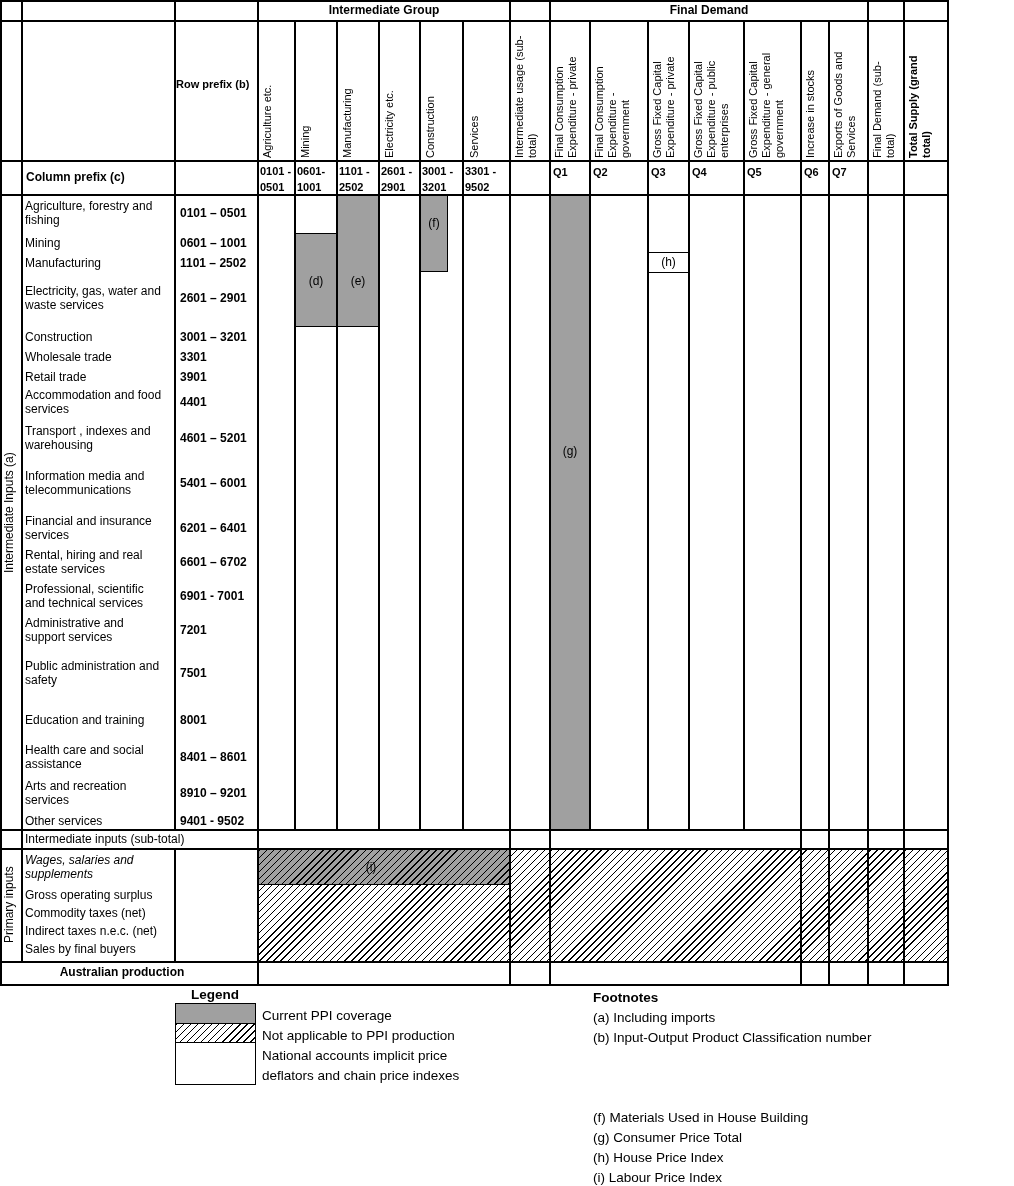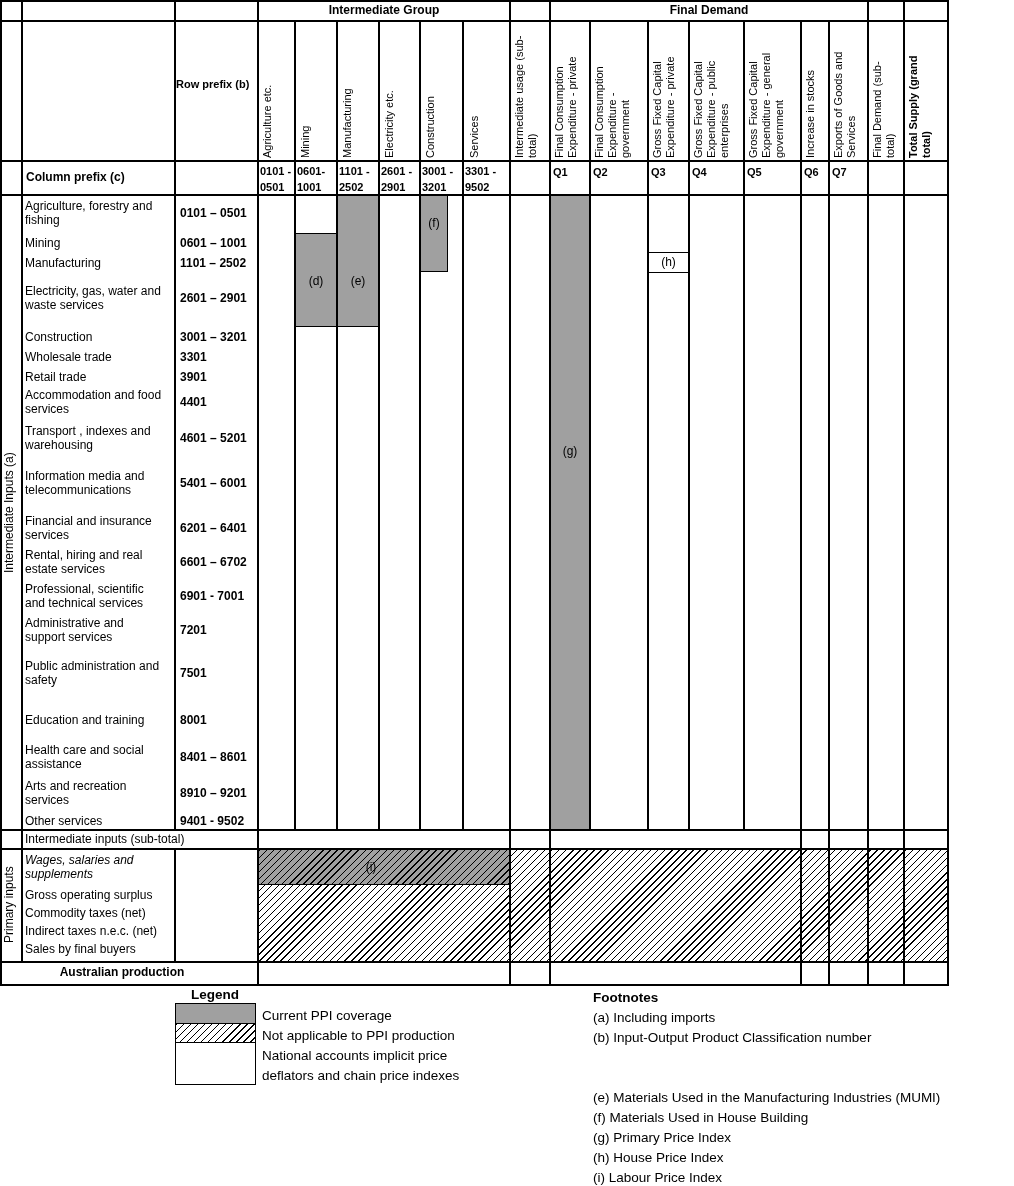--- a/index.html
+++ b/index.html
@@ -206,19 +206,18 @@
   <div class="sw hatch" style="left:175px;top:1023px;width:81px;height:21px;background-color:#fff;"></div>
   <div class="sw" style="left:175px;top:1042px;width:81px;height:43px;background:#fff;"></div>
   <div class="t fs13" style="left:262px;top:1006px;width:300px;">Current PPI coverage</div>
   <div class="t fs13" style="left:262px;top:1026px;width:300px;">Not applicable to PPI production</div>
   <div class="t fs13" style="left:262px;top:1046px;width:300px;">National accounts implicit price
 deflators and chain price indexes</div>
 
   <div class="t b fs13" style="left:593px;top:988px;width:400px;">Footnotes</div>
   <div class="t fs13" style="left:593px;top:1008px;width:420px;">(a) Including imports</div>
   <div class="t fs13" style="left:593px;top:1028px;width:420px;">(b) Input-Output Product Classification number</div>
-  <div class="t fs13" style="left:593px;top:1088px;width:420px;">(e) Materials Used in the Manufacturing Industries (MUMI)</div>
   <div class="t fs13" style="left:593px;top:1108px;width:420px;">(f) Materials Used in House Building</div>
-  <div class="t fs13" style="left:593px;top:1128px;width:420px;">(g) Primary Price Index</div>
+  <div class="t fs13" style="left:593px;top:1128px;width:420px;">(g) Consumer Price Total</div>
   <div class="t fs13" style="left:593px;top:1148px;width:420px;">(h) House Price Index</div>
   <div class="t fs13" style="left:593px;top:1168px;width:420px;">(i) Labour Price Index</div>
 
 </div>
 
 </body></html>

